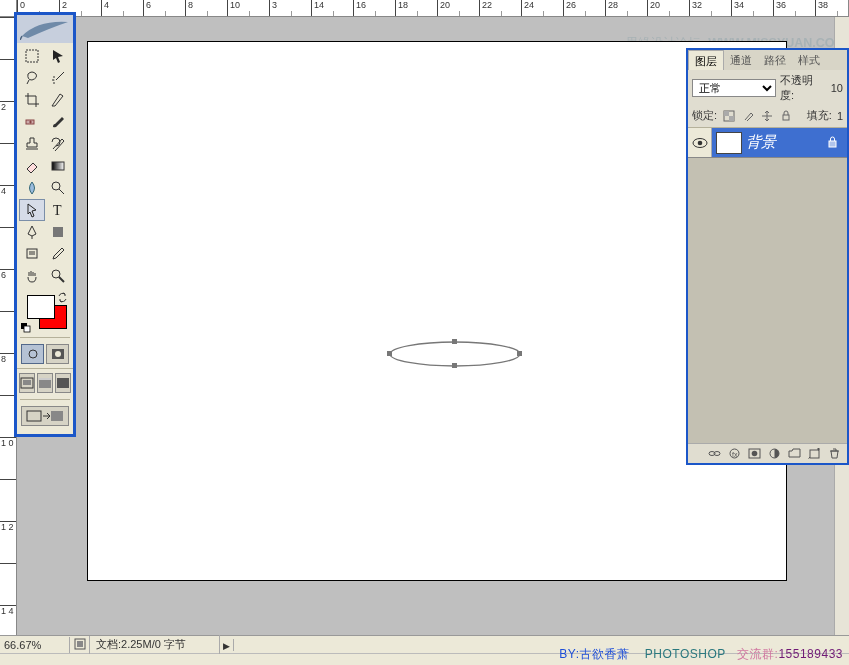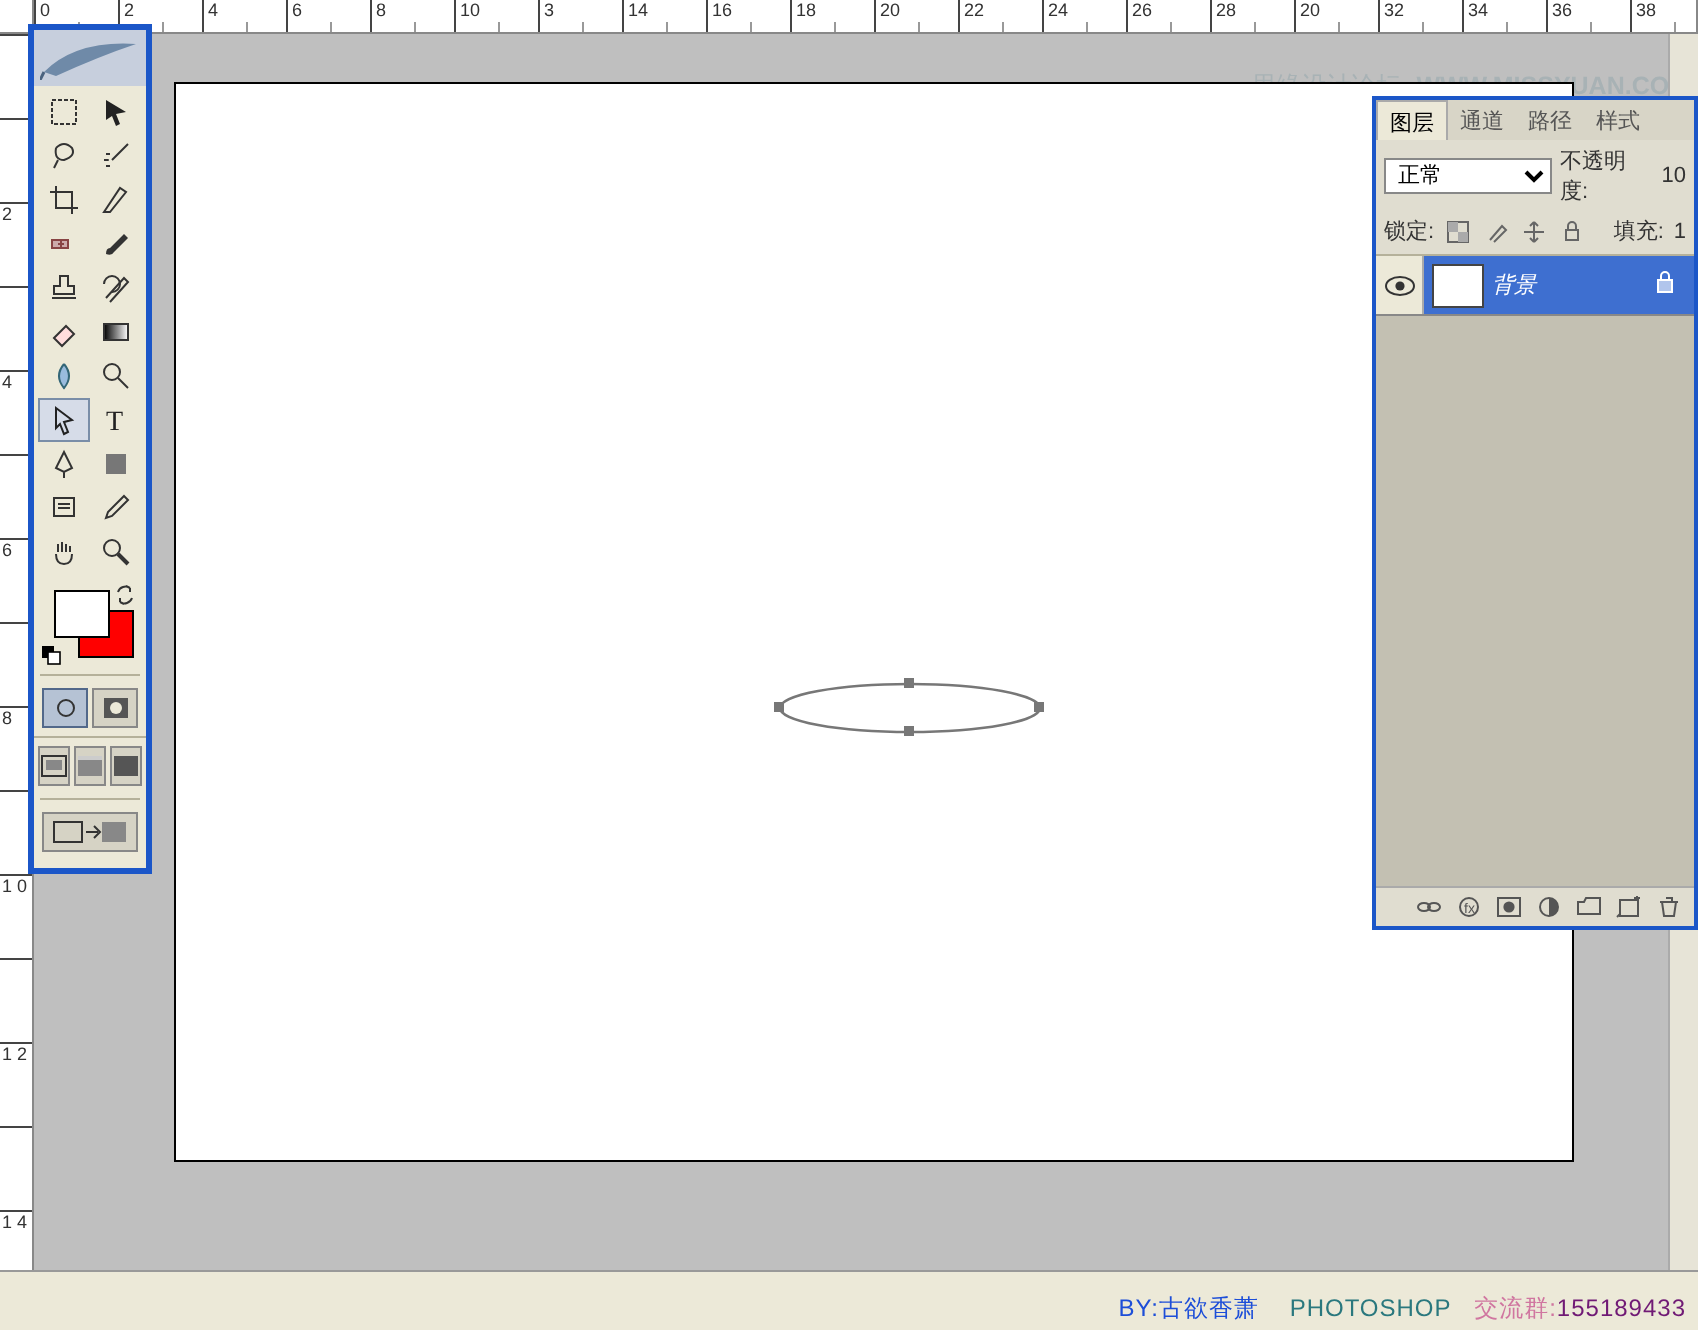--- a/index.html
+++ b/index.html
@@ -272,21 +272,21 @@
   }
   .layer-thumb {
     width: 26px; height: 22px;
     background: #fff;
     border: 1px solid #444;
     margin: 0 4px;
   }
   .layer-name {
     color: #fff;
     font-style: italic;
-    font-size: 11px;
+    font-size: 15px;
     flex: 1;
   }
   .layer-lockicon {
     width: 14px;
     margin-right: 6px;
     color: #fff;
   }
   .panel-footer {
     height: 20px;
     background: #e0ddd0;
@@ -806,20 +806,33 @@
       </span>
     <span class="ficon">
         <svg width="13" height="11" viewBox="0 0 13 11">
           <path d="M3 3 H10 L9 10 H4 Z M2 3 H11 M5 1 H8 V3" fill="none" stroke="#555"></path>
         </svg>
       </span>
   </div>
 </div>
 
 <div class="status-bar">
+  <div class="status-left">
+    <div class="status-zoom">66.67%</div>
+    <div class="status-info">
+      <svg width="12" height="12" viewBox="0 0 12 12">
+          <rect x="1" y="1" width="10" height="10" fill="none" stroke="#555"></rect>
+          <rect x="3" y="3" width="6" height="6" fill="#888"></rect>
+        </svg>
+    </div>
+    <div class="status-doc">
+      <span>文档:</span><span>2.25M/0 字节</span>
+    </div>
+    <div class="status-arrow">▶</div>
+  </div>
 
   <div class="status-credit">
     <span class="teal">BY:</span><span class="teal">古欲香萧</span>
     &nbsp;&nbsp;
     <span class="teal2">PHOTOSHOP</span>
     &nbsp;
     <span class="pink">交流群:</span><span class="orange">155189433</span>
   </div>
 </div>
 

